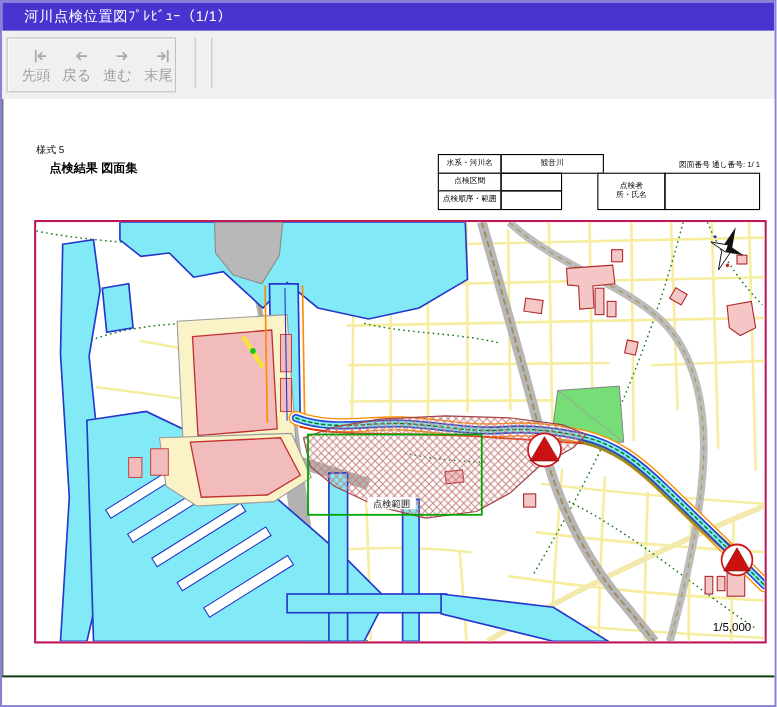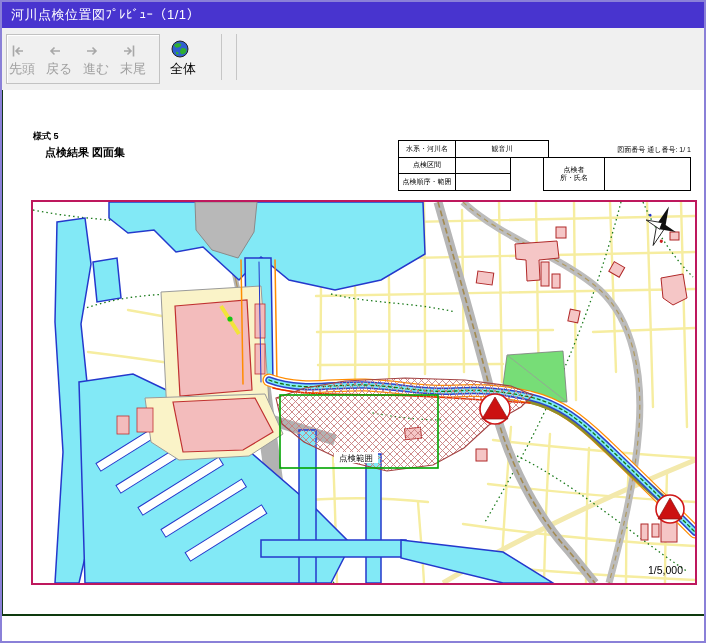--- a/index.html
+++ b/index.html
@@ -1,34 +1,34 @@
 <!DOCTYPE html>
 <html><head>
 <meta charset="utf-8">
 <style>
   html,body{margin:0;padding:0;background:#d8d8d8;}
   .window{position:relative;width:706px;height:643px;box-sizing:border-box;
     border:2px solid #8a80d8;background:#fff;overflow:hidden;
     font-family:"Liberation Sans","DejaVu Sans",sans-serif;}
   .titlebar{height:26px;background:#4834cf;color:#fff;display:flex;align-items:center;
-    padding-left:9px;font-size:13px;letter-spacing:.5px;}
+    padding-left:20px;font-size:13px;letter-spacing:.5px;}
   .toolbar{height:62px;background:#f0f0f0;display:flex;align-items:flex-start;
     padding:6px 0 0 4px;box-sizing:border-box;}
   .navgroup{display:flex;border:1px solid #c2c2c2;box-shadow:1px 1px 0 #fff inset;
     height:50px;box-sizing:border-box;padding:0 2px;margin-right:10px;align-items:center;}
-  .tbtn{display:flex;flex-direction:column;align-items:flex-start;justify-content:center;
+  .tbtn{display:flex;flex-direction:column;align-items:flex-end;justify-content:center;
     width:37px;height:46px;background:transparent;border:none;padding:0;gap:3px;cursor:default;}
   .tbtn .lbl{font-size:13px;line-height:1;white-space:nowrap;}
   .tbtn.disabled .lbl{color:#a0a0a0;}
   .tbtn.enabled .lbl{color:#000;}
   .tbtn.wide{width:44px;}
   .sep{width:1px;height:46px;background:#c6c6c6;margin:0 7px;}
   .preview{position:absolute;left:0;top:88px;width:702px;height:524px;background:#fff;
     border-left:1px solid #14381a;border-bottom:2px solid #0e3a0e;box-sizing:content-box;}
-  .formcode{position:absolute;left:30px;top:40px;font-size:9px;font-weight:bold;color:#000;}
+  .formcode{position:absolute;left:30px;top:40px;font-size:9px;font-weight:normal;color:#000;}
   .formtitle{position:absolute;left:42px;top:55px;font-size:11px;font-weight:bold;color:#000;}
   .tc{position:absolute;border:1px solid #000;box-sizing:border-box;font-size:7px;color:#000;
     overflow:hidden;display:flex;align-items:center;justify-content:center;text-align:center;line-height:1.15;}
   .tc.lbl{background:#fff;}
   .sheetno{position:absolute;left:548px;top:55px;width:140px;font-size:7px;text-align:right;color:#000;}
   .mapframe{position:absolute;left:28px;top:110px;width:662px;height:381px;border:2px solid #be185d;}
   svg text{font-family:"Liberation Sans","DejaVu Sans",sans-serif;}
   .bottomstrip{position:absolute;left:0;top:614px;width:702px;height:25px;background:#fff;}
 </style>
 </head>
@@ -61,29 +61,20 @@
         <span class="lbl">進む</span>
       </button>
       <button class="tbtn disabled">
         <svg width="18" height="16" viewBox="0 0 16 16">
           <path d="M12.5,2.5 V13.5 M3,8 H9.5 M6.5,4.5 L10,8 L6.5,11.5" fill="none" stroke="#a8a8a8" stroke-width="1.6"></path>
         </svg>
         <span class="lbl">末尾</span>
       </button>
     </div>
 
-    <button class="tbtn enabled wide">
-      <svg width="20" height="20" viewBox="0 0 20 20">
-        <circle cx="10" cy="10" r="8" fill="#2f5fd0" stroke="#222" stroke-width="1"></circle>
-        <path d="M4,6 C6,4 9,3.5 11,5 C12,6.5 10,8 8,8.5 C6,9 4.5,8 4,6 Z" fill="#2fae2f"></path>
-        <path d="M12,9 C15,8.5 17,10 16.5,12 C16,14.5 13,16 11,15 C9.5,13.5 10,10 12,9 Z" fill="#2fae2f"></path>
-        <path d="M6,13 C7.5,12.5 9,13.5 8.5,15 C7,16 5.5,15 6,13 Z" fill="#2fae2f"></path>
-      </svg>
-      <span class="lbl">全体</span>
-    </button>
     <div class="sep"></div>
 
     <div class="sep"></div>
 
   </div>
 
   <div class="preview">
 
     <div class="formcode">様式 5</div>
     <div class="formtitle">点検結果 図面集</div>

